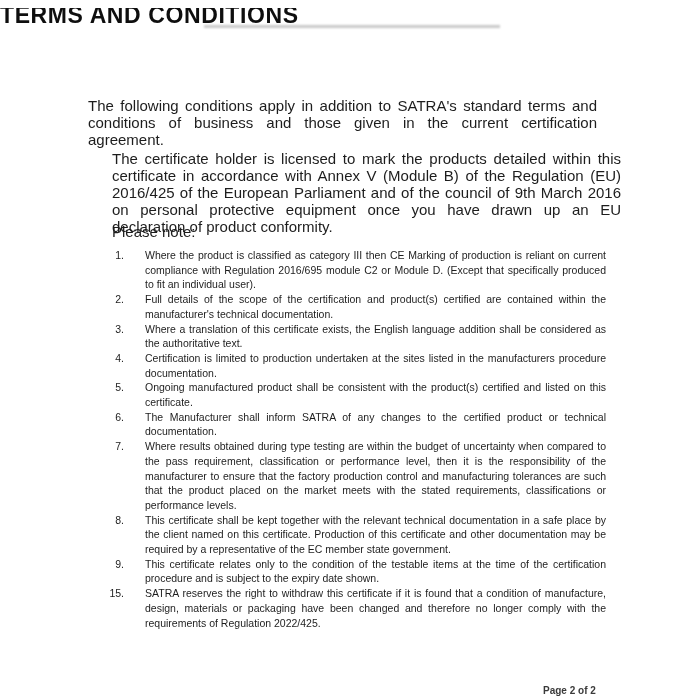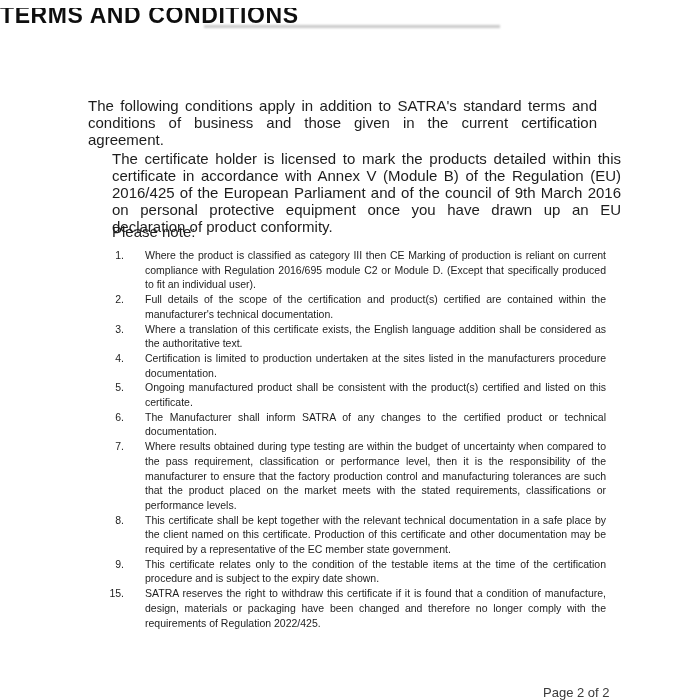--- a/index.html
+++ b/index.html
@@ -70,22 +70,23 @@
     padding-right: 21px;
   }
   .cond-txt {
     flex: 1 1 auto;
     text-align: justify;
   }
   .page-footer {
     position: absolute;
     left: 543px;
     top: 685px;
-    font-size: 13px;
+    font-size: 10px;
     color: #3a3a3a;
+    font-weight: bold;
   }
 </style>
 </head>
 <body>
 
 <div class="page">
 
   <div class="title-clip">
     <h1>TERMS AND CONDITIONS</h1>
   </div>

